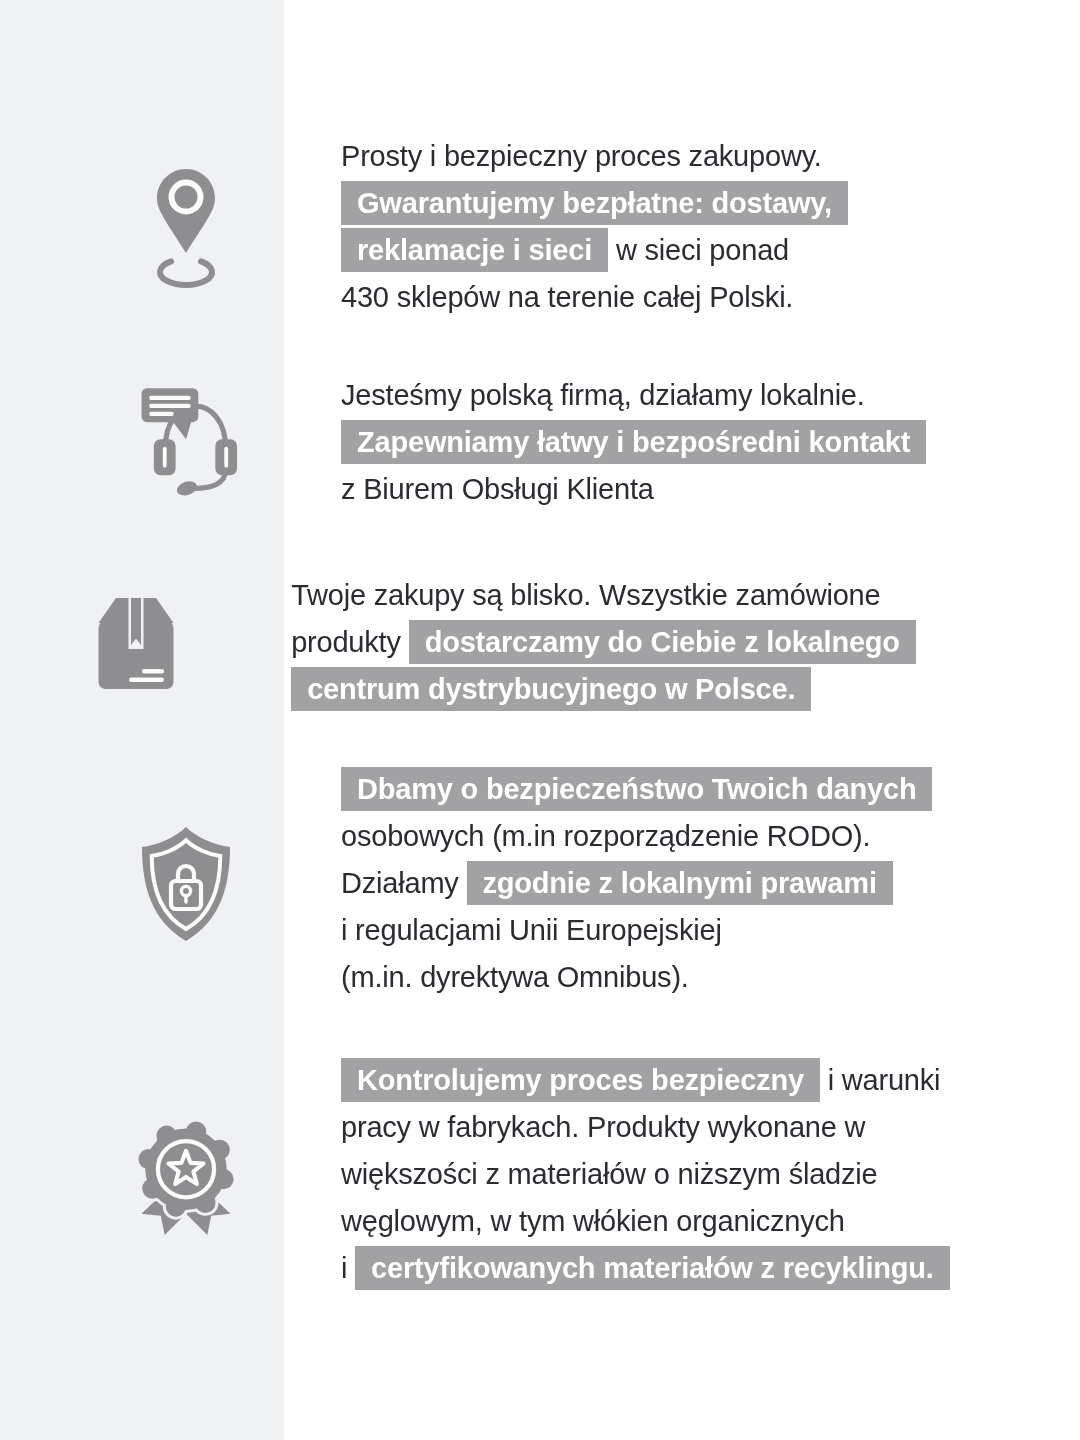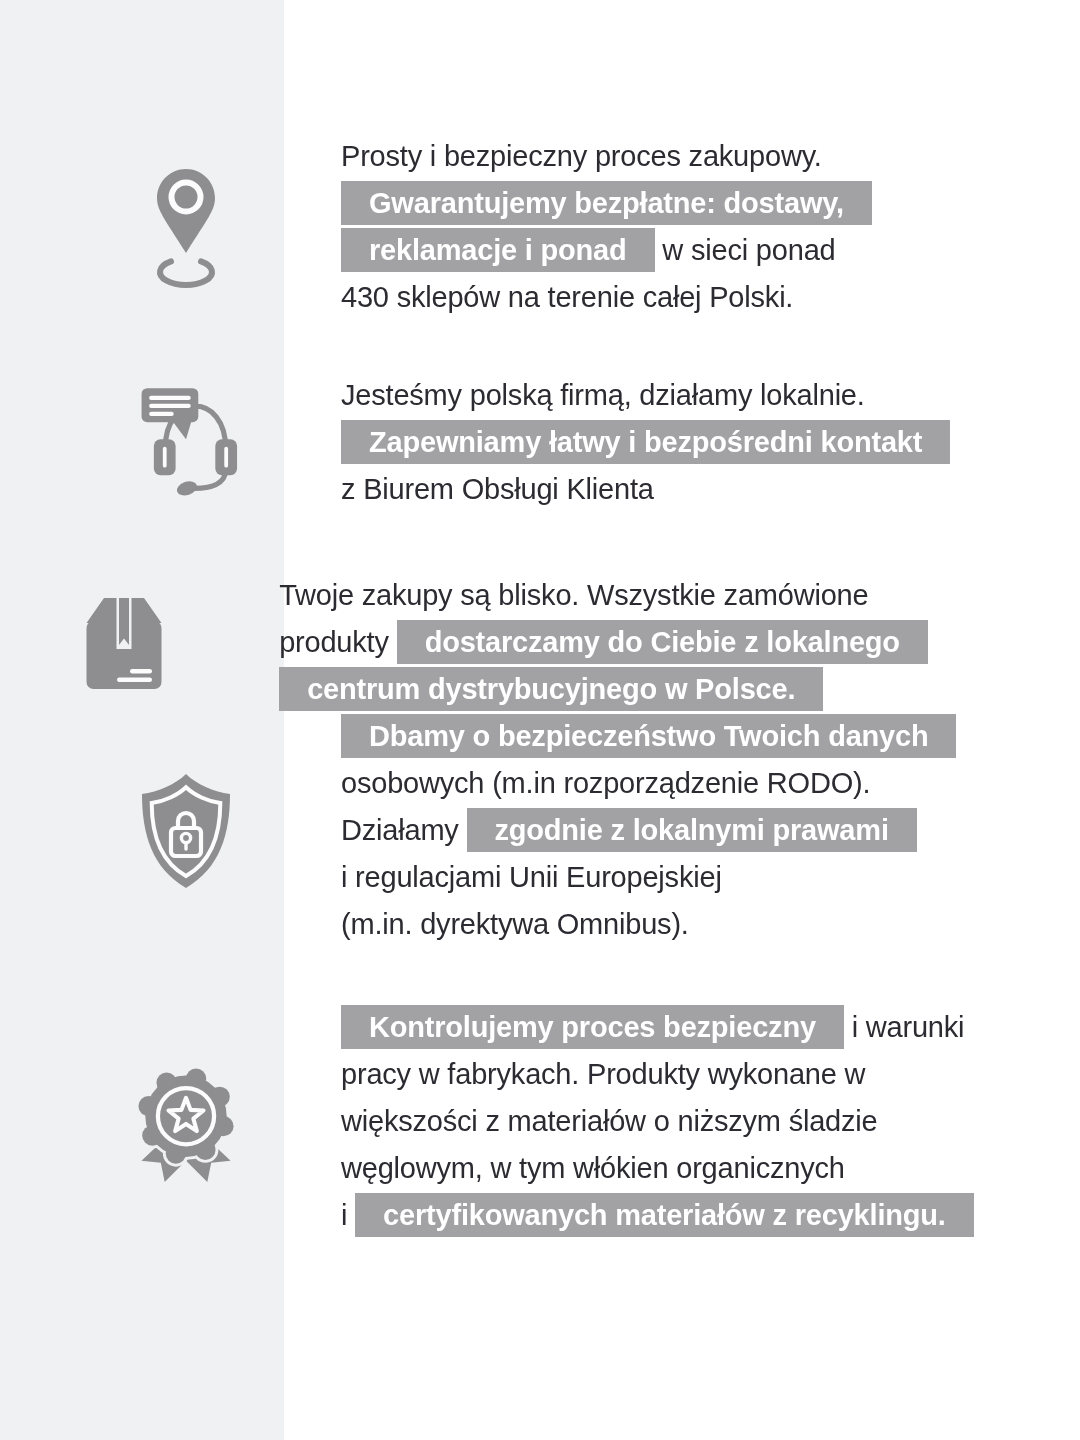--- a/index.html
+++ b/index.html
@@ -26,39 +26,39 @@
     width:284px;height:1440px;
     background:var(--sidebar-bg);
   }
   .content{
     position:absolute;left:0;top:0;width:866px;
     padding-top:133px;
   }
   .sec{display:flex;align-items:center;}
   .sec-2{margin-top:51px;}
   .sec-3{margin-top:59px;justify-content:center;}
-  .sec-4{}
+  .sec-4{margin-top:53px;}
   .sec-5{margin-top:56px;}
   .icon-cell{
     flex:none;width:284px;
     display:flex;justify-content:center;align-items:center;
     padding-left:88px;
   }
   .text-cell{flex:1;padding-left:57px;}
   .line{
     font-size:29px;
     line-height:47px;
     letter-spacing:-0.2px;
     white-space:pre;
   }
   .hl{
     background:var(--hl-bg);
     color:var(--hl-text);
     font-weight:700;
-    padding:6px 28px;
+    padding:6px 16px;
   }
   svg{display:block;}
   .ico-fill{fill:var(--icon-color);}
   .ico-stroke{stroke:var(--icon-color);fill:none;}
   .detail-stroke{stroke:var(--icon-detail);fill:none;}
   .detail-fill{fill:var(--icon-detail);}
   .gap-fill{fill:var(--sidebar-bg);}
 </style>
 </head>
 <body>
@@ -72,21 +72,21 @@
       <div class="icon-cell">
         <svg width="70" height="124" viewBox="0 0 70 124">
           <path class="ico-fill" d="M35,4 C19,4 6,17 6,33 C6,45 13,53 35,88 C57,53 64,45 64,33 C64,17 51,4 35,4 Z"></path>
           <circle class="detail-stroke" cx="35" cy="32" r="14.5" stroke-width="6"></circle>
           <path class="ico-stroke" d="M20 96.4 A26 13 0 1 0 50 96.4" stroke-width="6" stroke-linecap="round"></path>
         </svg>
       </div>
       <div class="text-cell">
         <div class="line"><span>Prosty i bezpieczny proces zakupowy.</span></div>
         <div class="line"><span class="hl">Gwarantujemy bezpłatne: dostawy,</span></div>
-        <div class="line"><span class="hl">reklamacje i ponad</span><span> w sieci ponad</span></div>
+        <div class="line"><span class="hl">reklamacje i sieci</span><span> w sieci ponad</span></div>
         <div class="line"><span>430 sklepów na terenie całej Polski.</span></div>
       </div>
     </div>
 
     <div class="sec sec-2">
       <div class="icon-cell">
         <svg width="104" height="122" viewBox="0 0 110 128">
           <path class="ico-stroke" d="M33,70 C33,10 97,10 97,70" stroke-width="5.5"></path>
           <path class="ico-stroke" d="M97,92 C97,108 80,112 64,112" stroke-width="5.5" stroke-linecap="round"></path>
           <ellipse class="ico-fill" cx="56" cy="112" rx="11" ry="7" transform="rotate(-18 56 112)"></ellipse>

